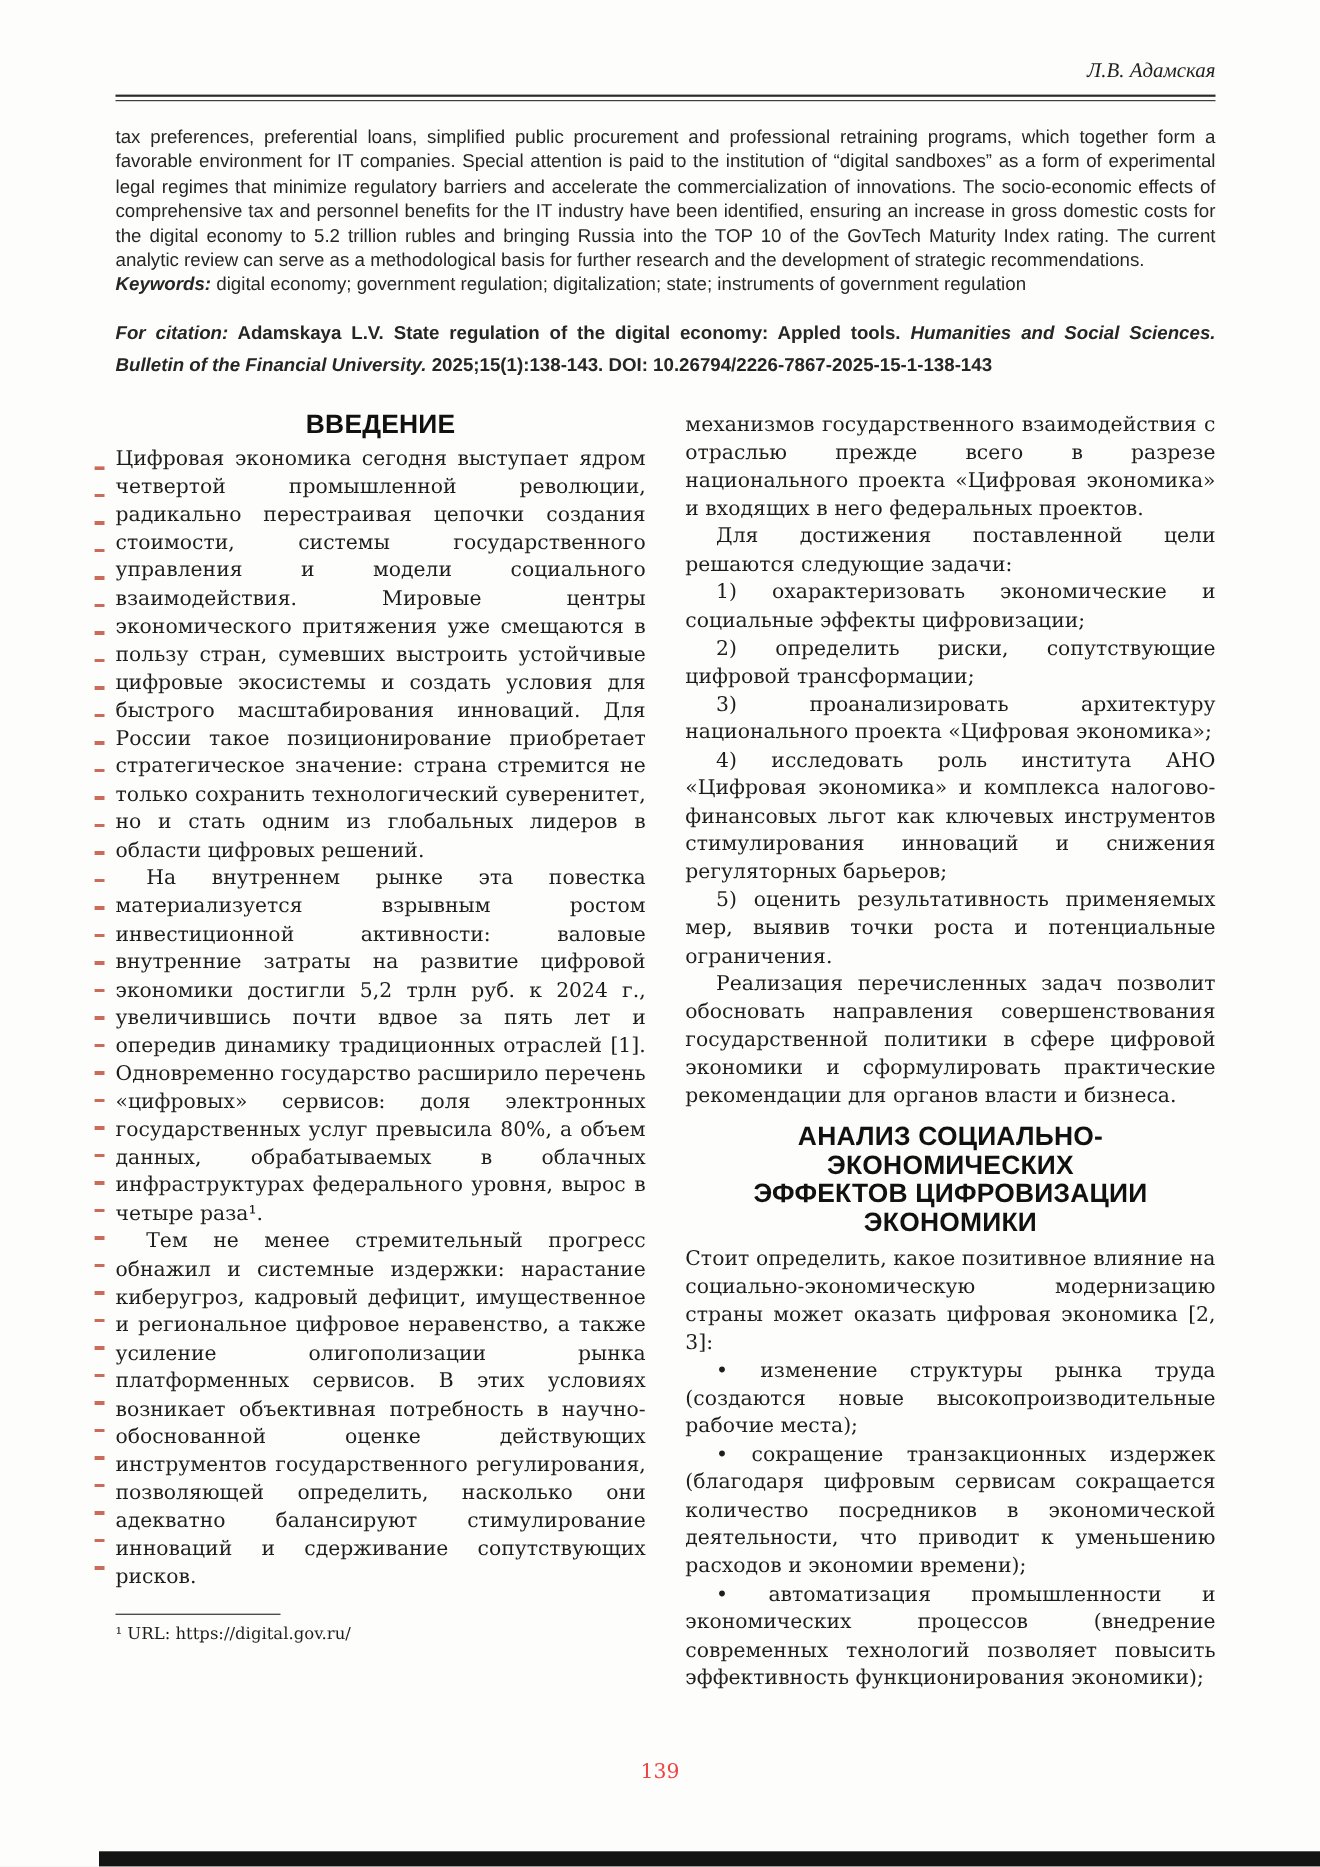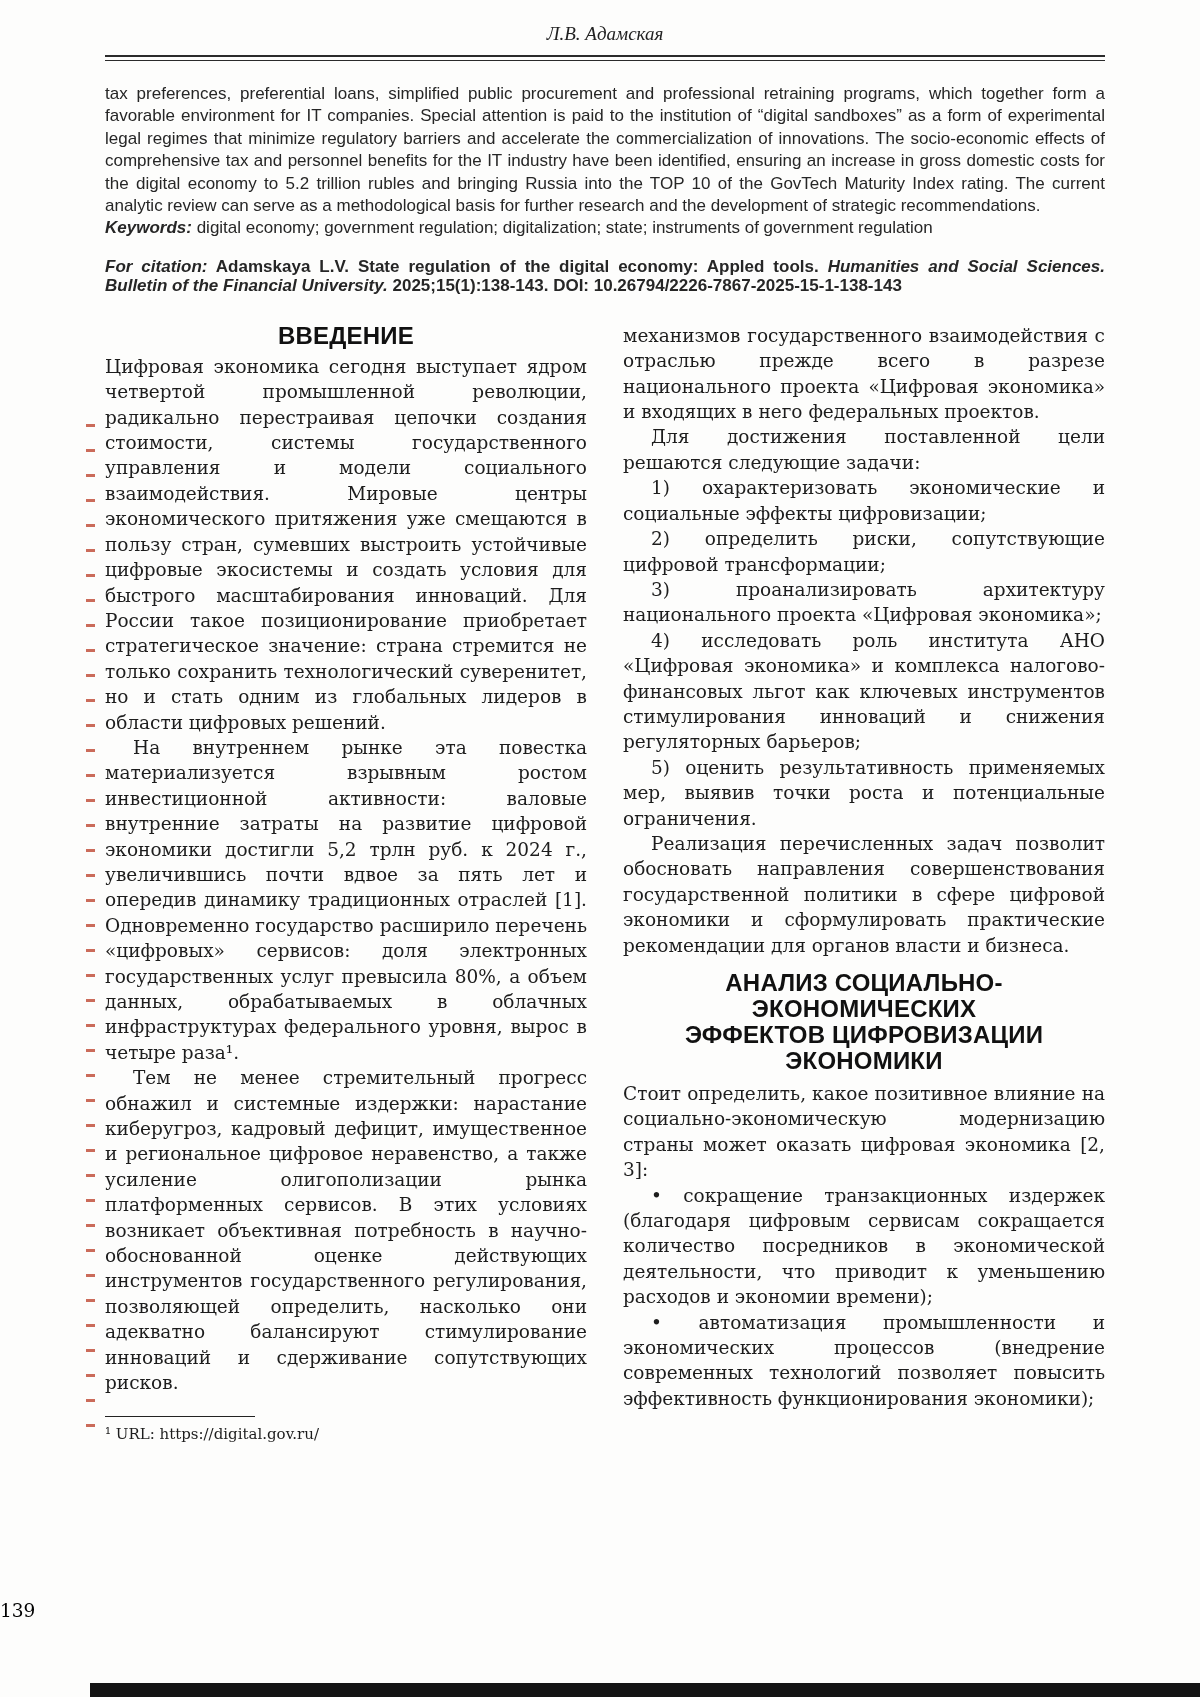--- a/index.html
+++ b/index.html
@@ -9,22 +9,22 @@
     margin:0 auto;
     background:#fdfdfc;
     color:#1c1c1c;
     overflow:hidden;
   }
   .content {
     position:absolute;
     left:105px; right:95px; top:0;
   }
   .author-line {
-    padding-top:23px;
-    text-align:center;
+    padding-top:54px;
+    text-align:right;
     font-family:"Liberation Serif", serif;
     font-style:italic;
     font-size:19px;
     color:#222;
   }
   .header-rule {
     margin-top:10px;
     height:3px;
     border-top:2.5px solid #2b2b2b;
     border-bottom:1px solid #2b2b2b;
@@ -36,21 +36,21 @@
     line-height:22.4px;
     text-align:justify;
     color:#262626;
   }
   .abstract p { margin:0; }
   .kw-label { font-weight:bold; font-style:italic; }
   .citation {
     margin-top:17px;
     font-family:"Liberation Sans", sans-serif;
     font-size:17px;
-    line-height:19px;
+    line-height:29px;
     text-align:justify;
     font-weight:bold;
     color:#262626;
   }
   .cit-italic { font-style:italic; }
   .columns {
     margin-top:28px;
     display:flex;
     gap:36px;
   }
@@ -85,23 +85,24 @@
   .footnote-text {
     font-size:15px;
     line-height:20px;
     text-align:left;
     font-family:"DejaVu Serif", "Liberation Serif", serif;
   }
   .page-number {
     position:absolute;
     left:0; right:0;
     bottom:76px;
+    text-align:center;
     font-family:"DejaVu Serif", "Liberation Serif", serif;
     font-size:18.5px;
-    color:#000000;
+    color:#ef4444;
   }
   .margin-marks {
     position:absolute;
     left:86px;
     top:424px;
     width:9px;
     height:1020px;
     background:repeating-linear-gradient(
       to bottom,
       rgba(186,58,36,0.75) 0px, rgba(186,58,36,0.75) 3px,
@@ -157,20 +158,21 @@
         <p class="indent">5) оценить результативность применяемых мер, выявив точки роста и потенциальные ограничения.</p>
         <p class="indent">Реализация перечисленных задач позволит обосновать направления совершенствования государственной политики в сфере цифровой экономики и сформулировать практические рекомендации для органов власти и бизнеса.</p>
 
         <h2 class="section-heading mid">
           <div>АНАЛИЗ СОЦИАЛЬНО-ЭКОНОМИЧЕСКИХ</div>
           <div>ЭФФЕКТОВ ЦИФРОВИЗАЦИИ</div>
           <div>ЭКОНОМИКИ</div>
         </h2>
 
         <p>Стоит определить, какое позитивное влияние на социально-экономическую модернизацию страны может оказать цифровая экономика [2, 3]:</p>
+        <p class="indent">• изменение структуры рынка труда (создаются новые высокопроизводительные рабочие места);</p>
         <p class="indent">• сокращение транзакционных издержек (благодаря цифровым сервисам сокращается количество посредников в экономической деятельности, что приводит к уменьшению расходов и экономии времени);</p>
         <p class="indent">• автоматизация промышленности и экономических процессов (внедрение современных технологий позволяет повысить эффективность функционирования экономики);</p>
       </div>
 
     </div>
   </div>
 
   <div class="page-number">139</div>
   <div class="bottom-scan-bar"></div>
 

